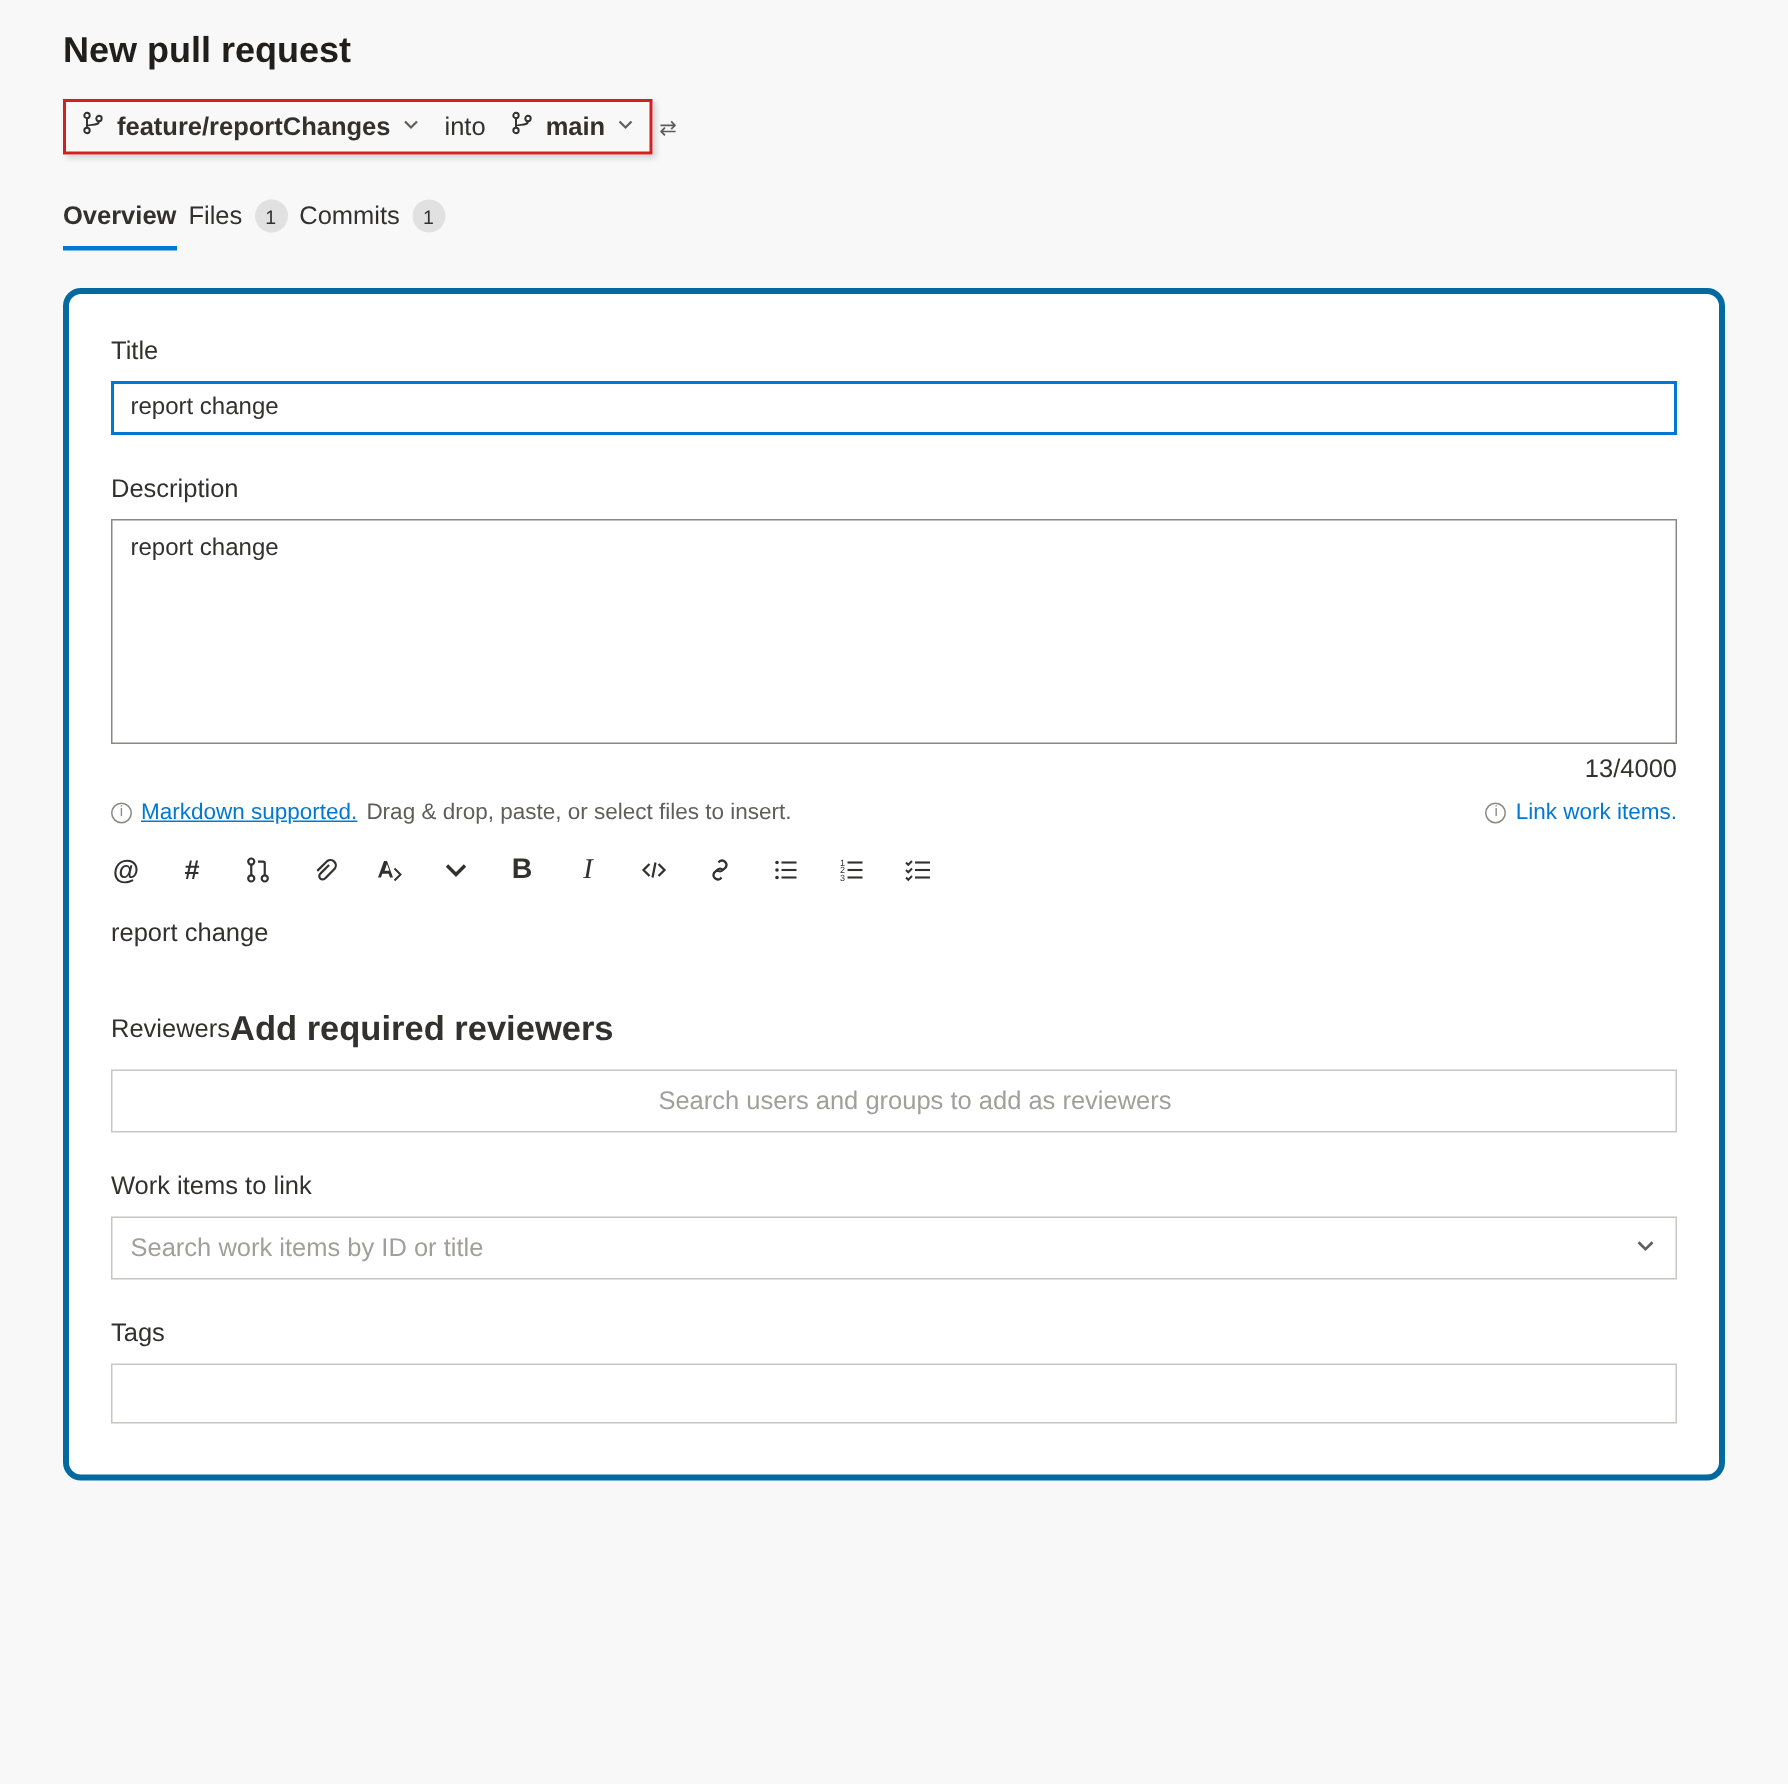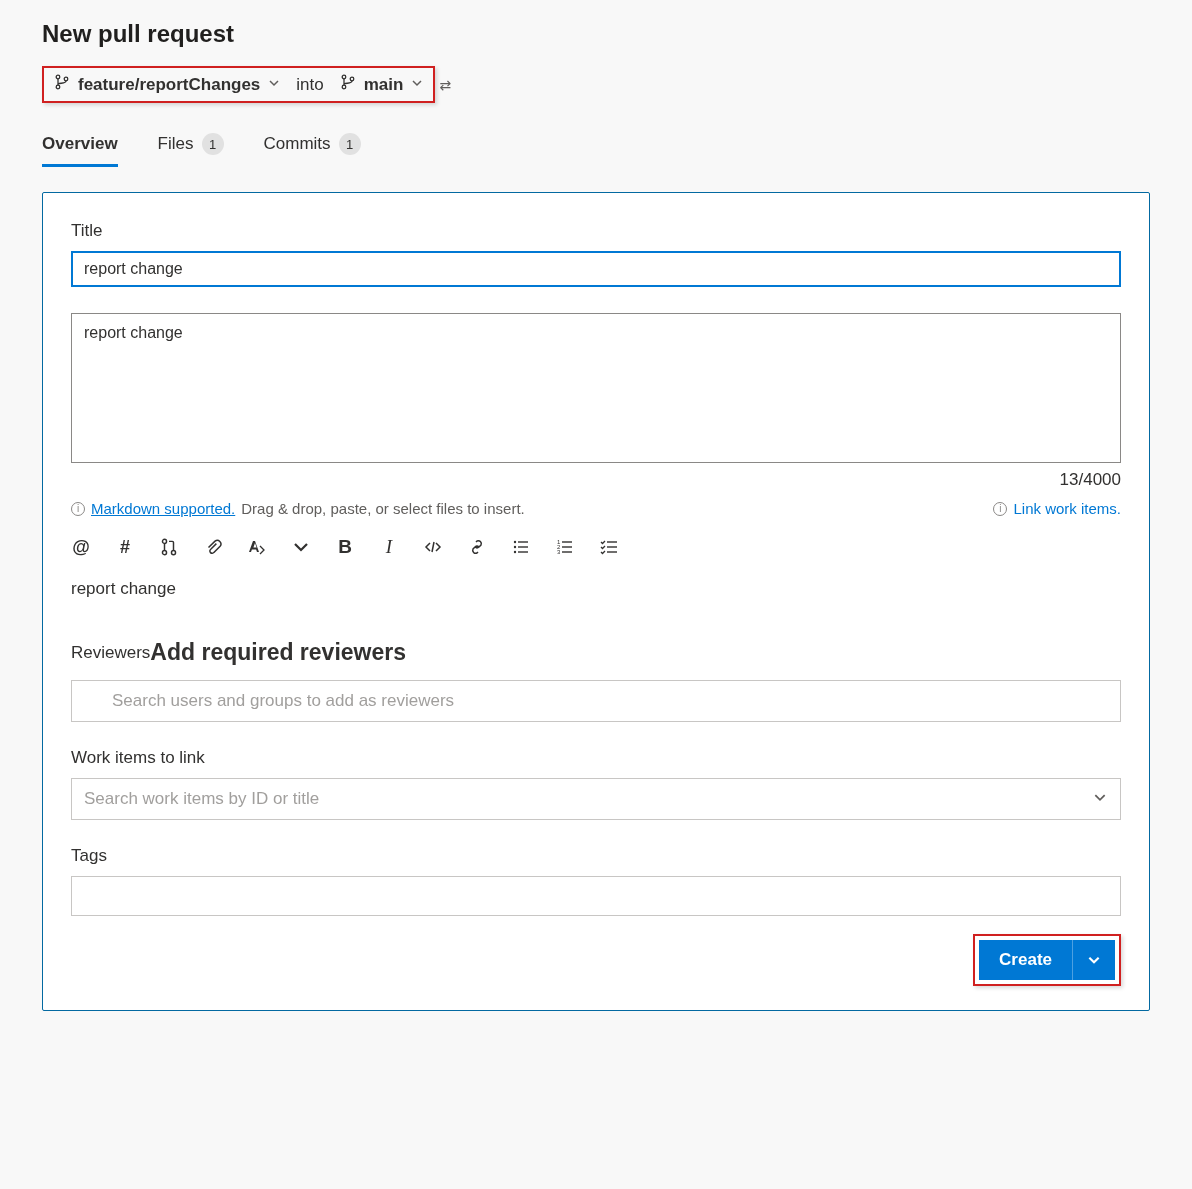--- a/index.html
+++ b/index.html
@@ -60,21 +60,21 @@
       color: #323130;
     }
     .swap-icon {
       font-size: 14px;
       color: #605e5c;
       cursor: pointer;
       padding: 4px;
     }
     .tabs {
       display: flex;
-      gap: 40px;
+      gap: 8px;
       border-bottom: 1px solid transparent;
       margin-bottom: 0;
     }
     .tab {
       display: flex;
       align-items: center;
       gap: 8px;
       padding: 8px 0 12px 0;
       font-size: 17px;
       cursor: pointer;
@@ -100,22 +100,22 @@
       height: 22px;
       display: inline-flex;
       align-items: center;
       justify-content: center;
       font-size: 13px;
       color: #323130;
       font-weight: 400;
     }
     .card {
       background: #fff;
-      border: 1px solid #0369a1;
-      border-radius: 2px;
+      border: 4px solid #0369a1;
+      border-radius: 12px;
       margin-top: 24px;
       padding: 28px 28px 24px 28px;
     }
     .field-label {
       font-size: 17px;
       color: #323130;
       margin-bottom: 10px;
       display: block;
     }
     .text-input {
@@ -225,20 +225,21 @@
     }
     .search-input {
       width: 100%;
       border: 1px solid #c8c6c4;
       padding: 10px 12px 10px 40px;
       font-size: 17px;
       font-family: inherit;
       color: #323130;
       outline: none;
       position: relative;
+      text-align: center;
     }
     .search-wrap {
       position: relative;
     }
     .search-prefix-icon {
       position: absolute;
       left: 12px;
       top: 50%;
       transform: translateY(-50%);
       color: #605e5c;
@@ -365,20 +366,21 @@
   </div>
 
   <div class="card">
 
     <div class="section">
       <label class="field-label">Title</label>
       <input class="text-input focused" type="text" value="report change" style="">
     </div>
 
     <div class="section" style="margin-bottom:10px;">
+      <label class="field-label">Description</label>
       <textarea class="textarea" style="">report change</textarea>
       <div class="char-count">13/4000</div>
 
       <div class="helper-row">
         <div class="helper-left">
           <span class="info-icon">i</span>
           <span class="link-blue">Markdown supported.</span>
           <span>Drag &amp; drop, paste, or select files to insert.</span>
         </div>
         <div class="link-workitems">
@@ -485,25 +487,15 @@
             </svg>
         </span>
       </div>
     </div>
 
     <div class="section" style="margin-bottom:10px;">
       <label class="field-label">Tags</label>
       <div class="tags-input"></div>
     </div>
 
-    <div class="footer">
-      <div class="create-btn-wrap">
-        <button class="create-btn">Create</button>
-        <button class="create-dropdown">
-          <svg width="14" height="14" viewBox="0 0 12 12">
-              <path d="M2 4l4 4 4-4" stroke="white" stroke-width="1.8" fill="none"></path>
-            </svg>
-        </button>
-      </div>
-    </div>
 
   </div>
 </div>
 
 </body></html>

